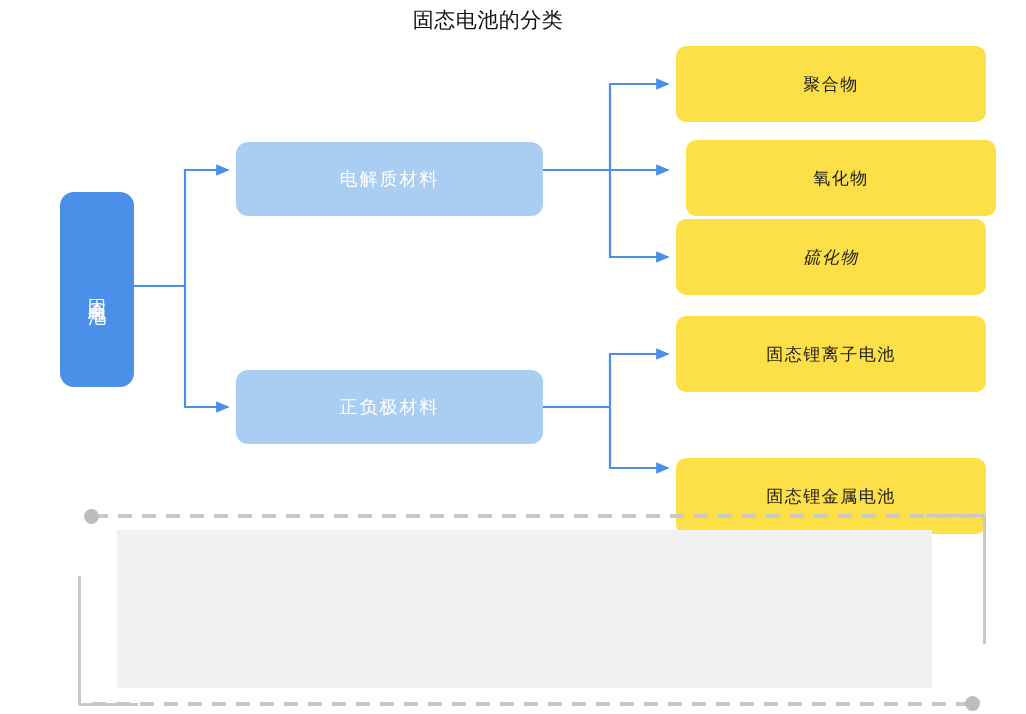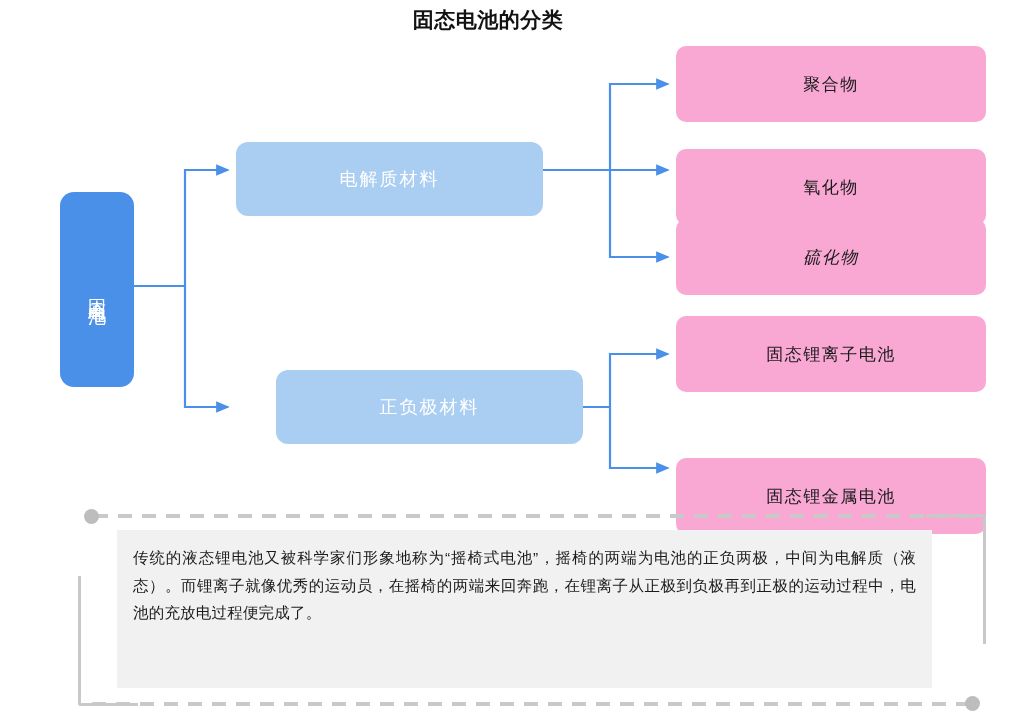--- a/index.html
+++ b/index.html
@@ -13,21 +13,21 @@
     overflow: hidden;
     font-family: "Liberation Sans", "DejaVu Sans", sans-serif;
     color: #222;
   }
 
   #page-title {
     position: absolute;
     top: 6px; left: 0; width: 976px;
     text-align: center;
     font-size: 21px;
-    font-weight: bold;
+    font-weight: normal;
     color: #121212;
     letter-spacing: 0.5px;
   }
 
   
   .node {
     position: absolute;
     display: flex;
     align-items: center;
     justify-content: center;
@@ -50,33 +50,33 @@
   .node-mid {
     left: 236px;
     width: 307px; height: 74px;
     background: #aacdf2;
     border-radius: 12px;
     color: #ffffff;
     font-size: 18px;
     letter-spacing: 2px;
   }
   .node-mid.m1 { top: 126px; margin-top: 16px; }
-  .node-mid.m2 { top: 370px; margin-left: 40px; }
+  .node-mid.m2 { top: 370px; }
 
   .node-leaf {
     left: 676px;
     width: 310px; height: 76px;
-    background: #f9a8d4;
+    background: #fde047;
     border-radius: 10px;
     color: #1a1a1a;
     font-size: 17px;
     letter-spacing: 1.5px;
   }
   .node-leaf.l1 { top: 46px; }
-  .node-leaf.l2 { top: 149px; }
+  .node-leaf.l2 { top: 140px; margin-left: 10px; }
   .node-leaf.l3 { top: 219px; font-style: italic; }
   .node-leaf.l4 { top: 316px; text-align: center; }
   .node-leaf.l5 { top: 430px; margin-top: 28px; }
 
   
   #connectors {
     position: absolute;
     left: 0; top: 0;
     width: 1026px; height: 714px;
     pointer-events: none;
@@ -203,14 +203,13 @@
 <div id="note-frame">
   <div class="dash-line dash-top"></div>
   <div class="dash-line dash-bottom"></div>
   <div class="bracket bracket-tr"></div>
   <div class="bracket bracket-bl"></div>
   <div class="dot dot-tl"></div>
   <div class="dot dot-br"></div>
 </div>
 
 <div id="note-panel">
-  <p>传统的液态锂电池又被科学家们形象地称为“摇椅式电池”，摇椅的两端为电池的正负两极，中间为电解质（液态）。而锂离子就像优秀的运动员，在摇椅的两端来回奔跑，在锂离子从正极到负极再到正极的运动过程中，电池的充放电过程便完成了。</p>
 </div>
 
 </body></html>

